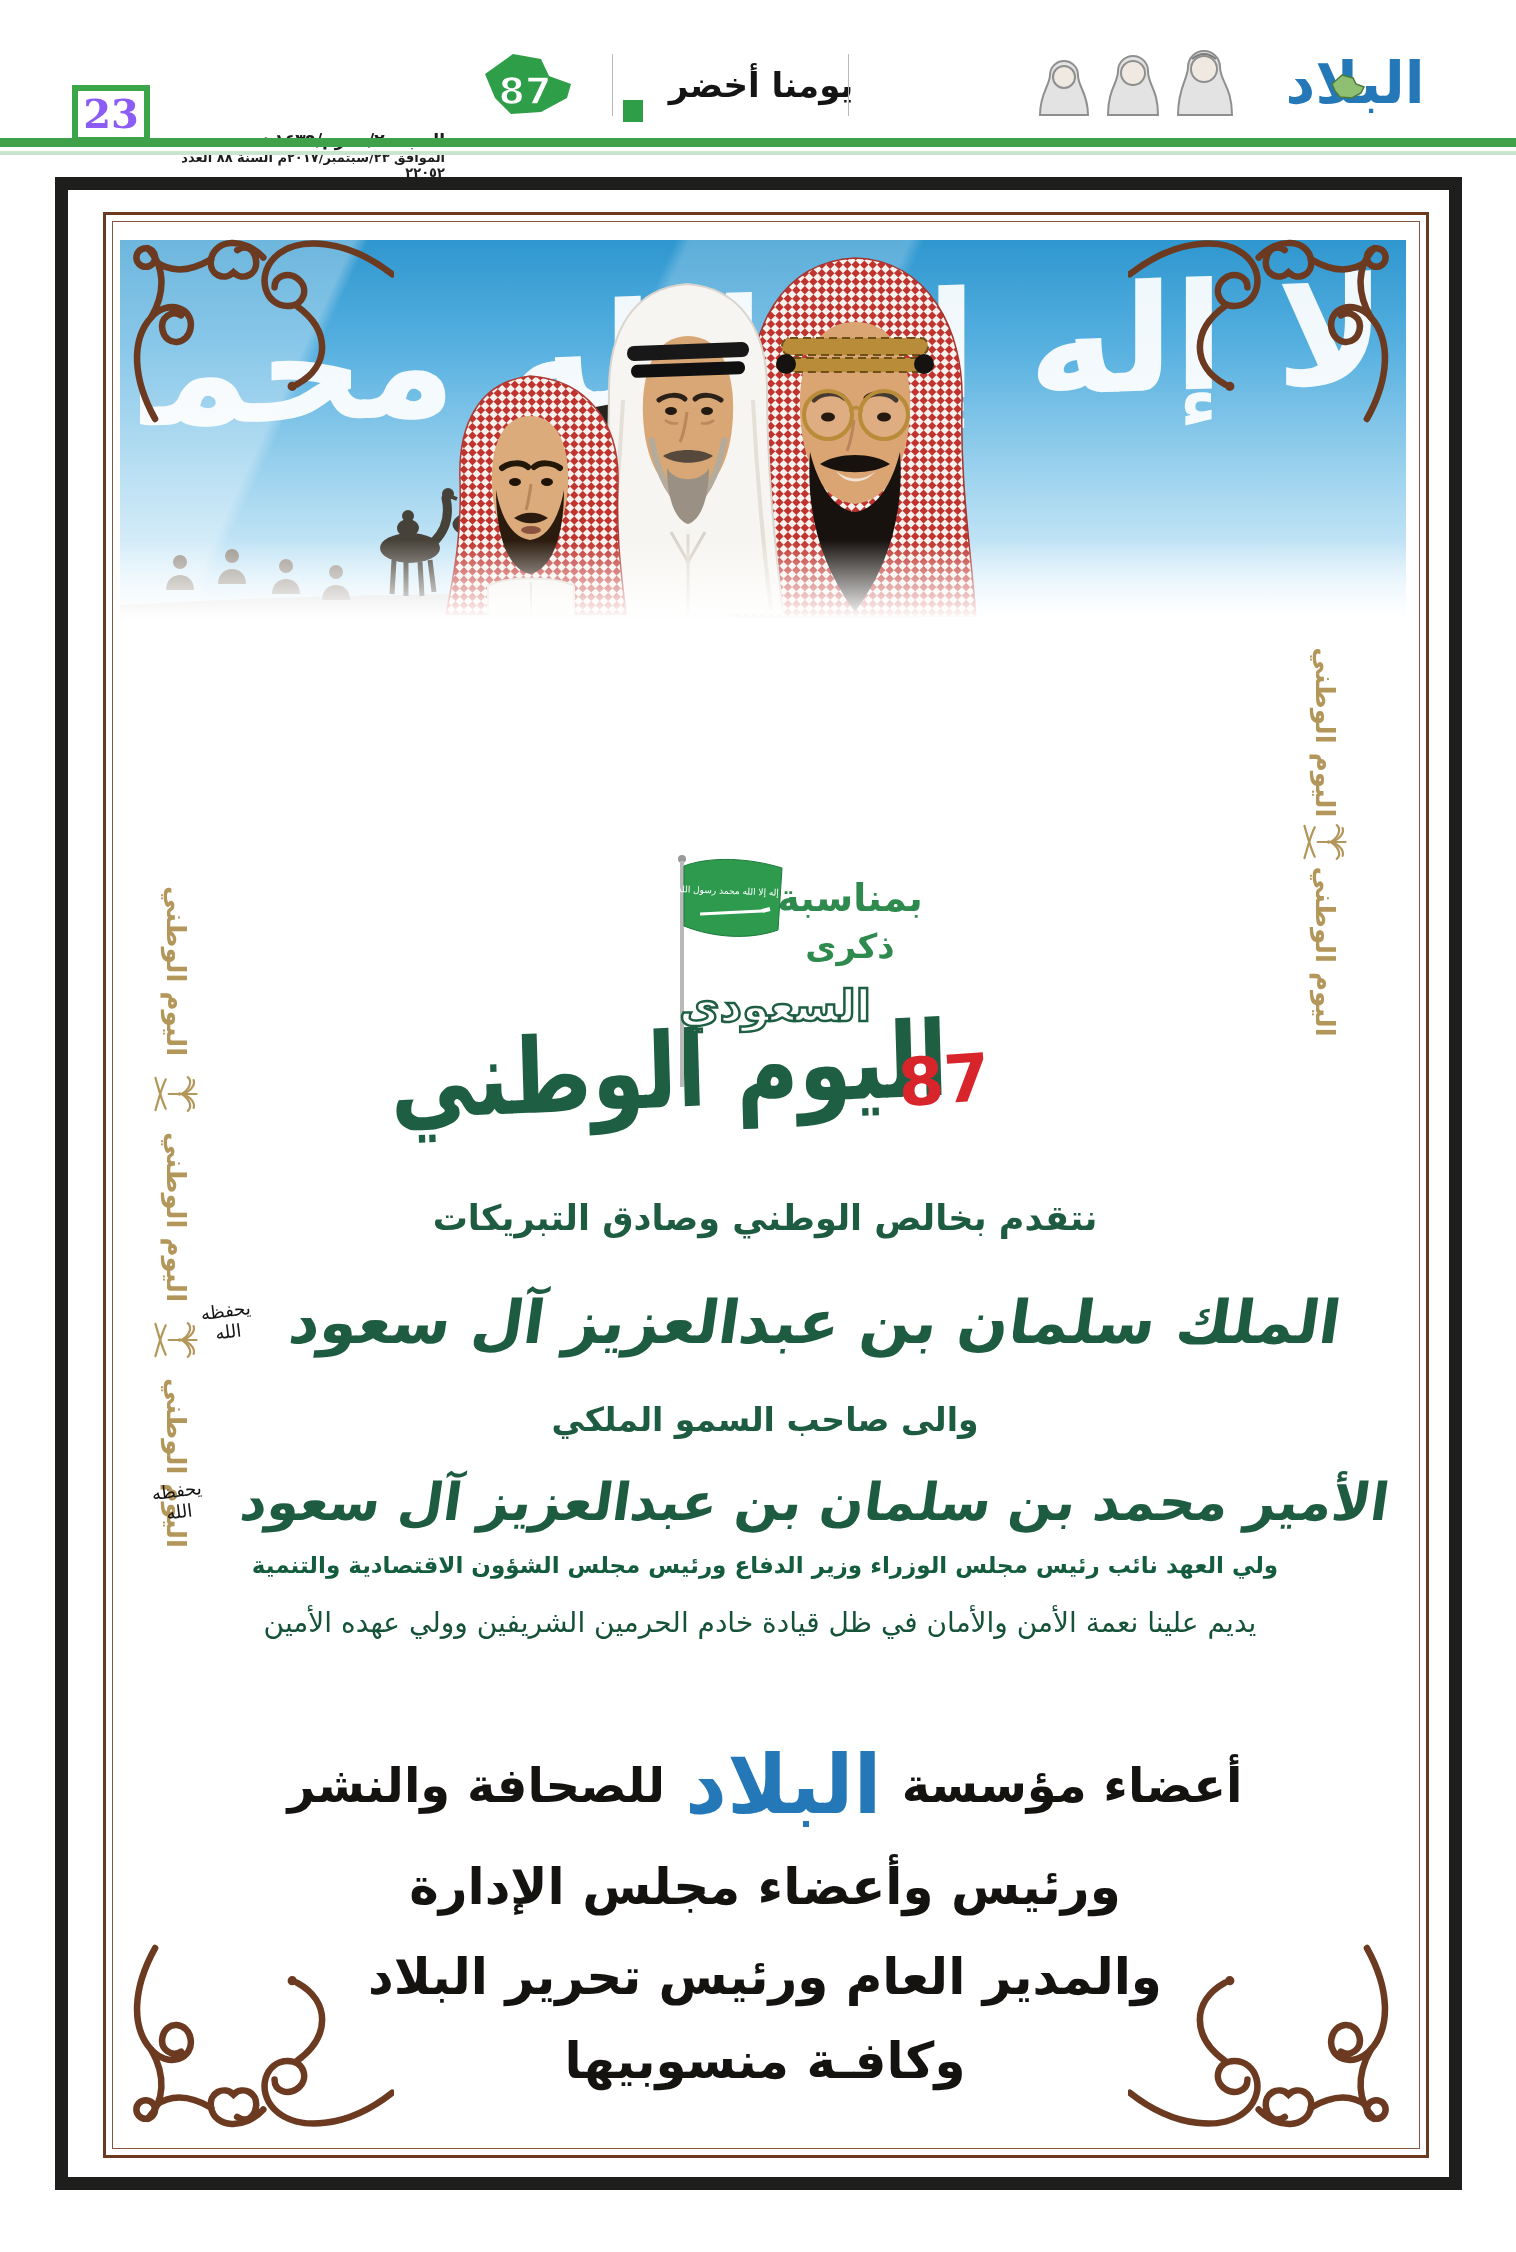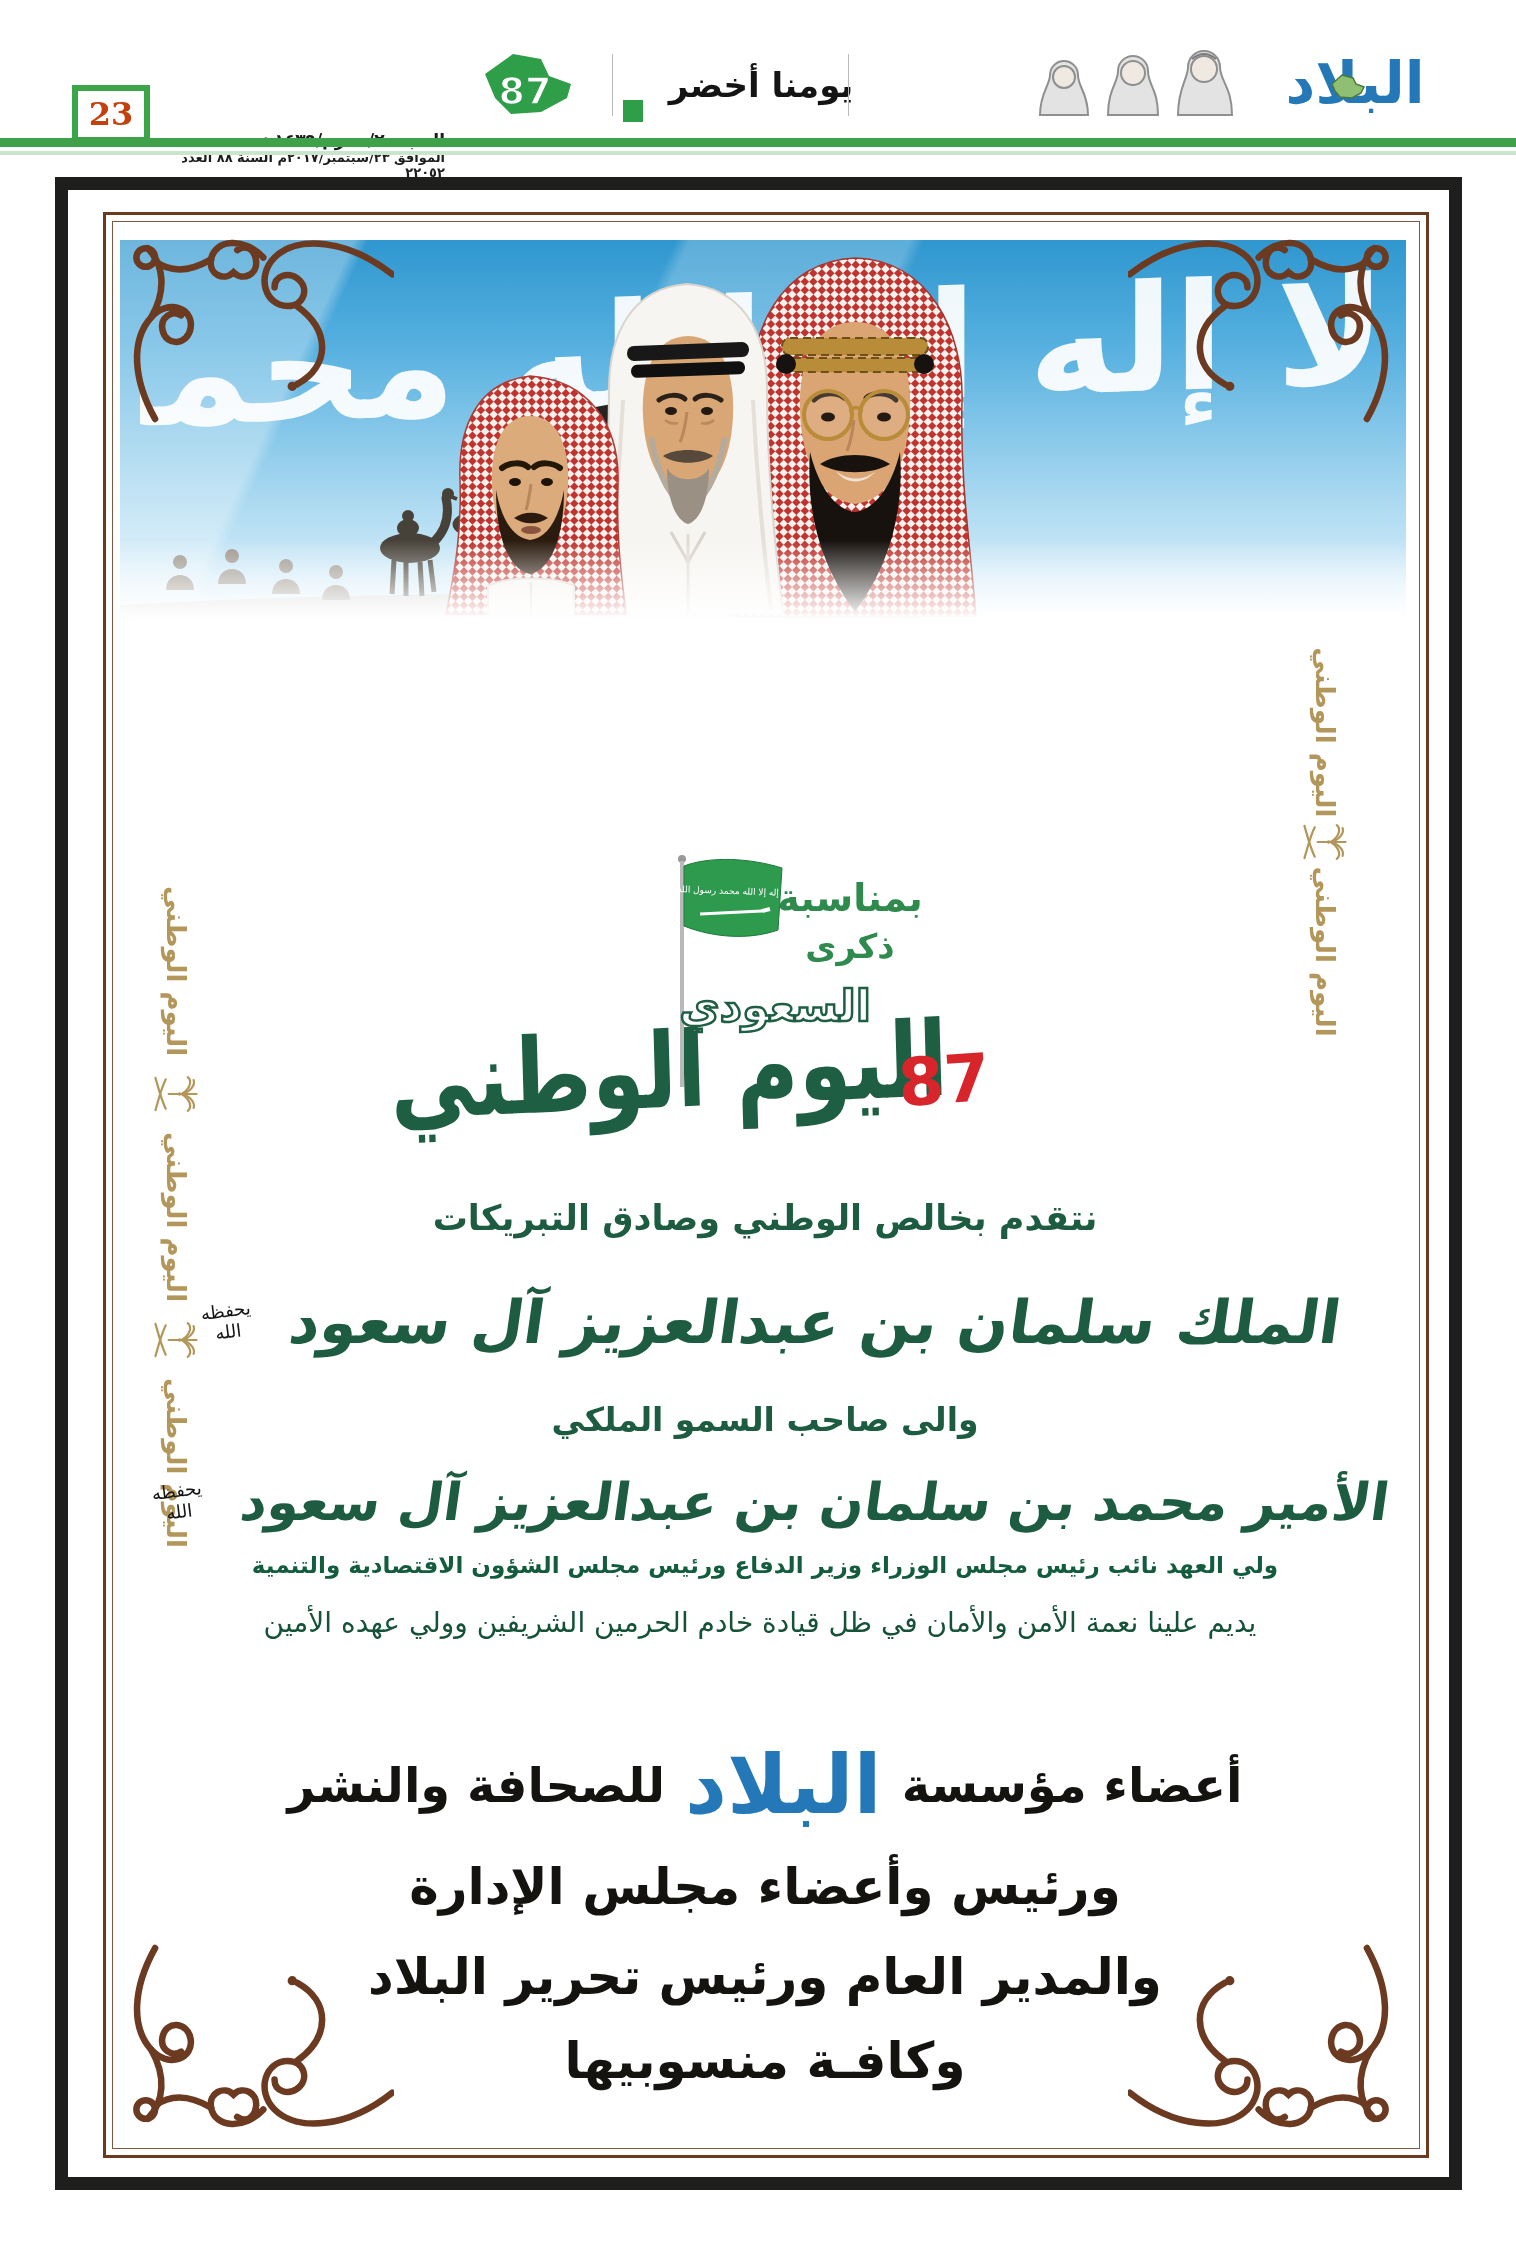--- a/index.html
+++ b/index.html
@@ -5,21 +5,21 @@
   html,body{margin:0;padding:0;}
   body{
     width:1516px;height:2252px;position:relative;background:#ffffff;
     font-family:"DejaVu Sans",sans-serif;overflow:hidden;direction:rtl;
   }
   .abs{position:absolute;}
 
   
   .pagenum-box{left:72px;top:85px;width:66px;height:46px;border:6px solid #3aa549;
     display:flex;align-items:center;justify-content:center;background:#fff;}
-  .pagenum-box span{font-family:"DejaVu Serif",serif;font-weight:bold;font-size:32px;color:#c2410c;line-height:1;}
+  .pagenum-box span{font-family:"DejaVu Serif",serif;font-weight:bold;font-size:40px;color:#8b5cf6;line-height:1;}
   .dates{left:150px;top:86px;width:295px;text-align:right;direction:rtl;color:#1d1d1d;}
   .dates .d1{font-size:17px;font-weight:bold;margin-top:44px;}
   .dates .d2{font-size:13px;font-weight:bold;margin-top:0;}
   .hdr-rule{left:0;top:138px;width:1516px;height:9px;background:#3fa14a;}
   .hdr-rule2{left:0;top:151px;width:1516px;height:4px;background:#c9e6cd;}
   .sect-square{left:623px;top:100px;width:20px;height:22px;background:#2f9e49;}
   .sect-label{left:650px;top:56px;width:190px;height:58px;display:flex;align-items:center;justify-content:center;
     font-size:34px;font-weight:bold;color:#141414;white-space:nowrap;margin-left:16px;}
   .sect-rule-l{left:612px;top:54px;width:1px;height:62px;background:#bbb;}
   .sect-rule-r{left:848px;top:54px;width:1px;height:62px;background:#bbb;}

